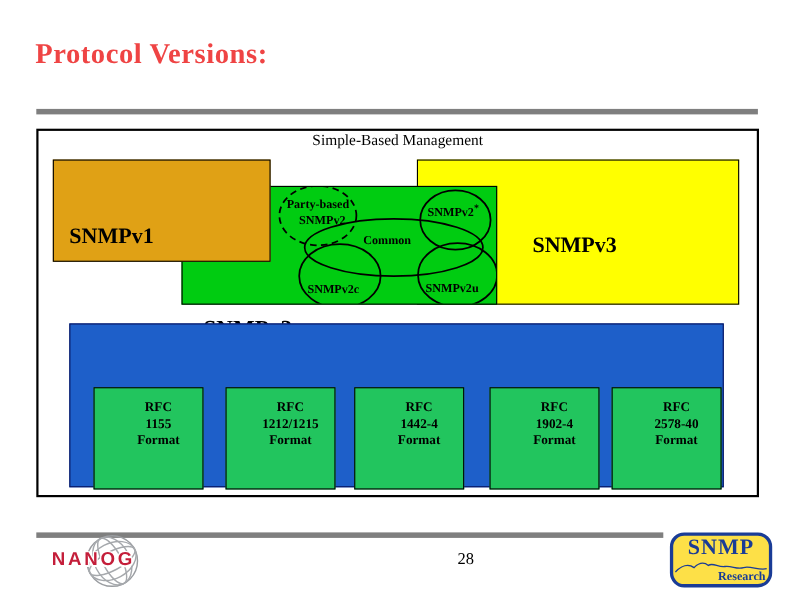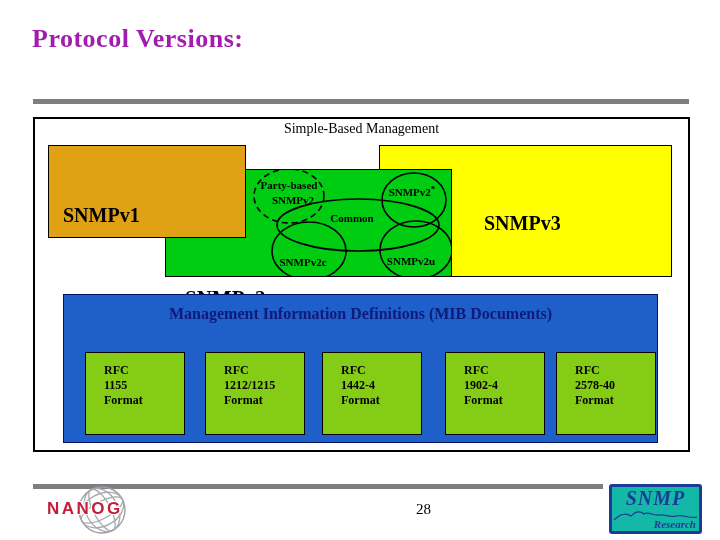--- a/index.html
+++ b/index.html
@@ -1,20 +1,20 @@
 <!DOCTYPE html>
 <html><head>
 <meta charset="utf-8">
 <style>
   html,body{margin:0;padding:0;background:#fff;}
   #stage{position:relative;width:720px;height:540px;background:#ffffff;overflow:hidden;
          font-family:"Liberation Serif",serif;}
 
   
-  .slide-title{position:absolute;left:32px;top:20px;color:#a21caf;font-weight:bold;
+  .slide-title{position:absolute;left:32px;top:30px;color:#ef4444;font-weight:bold;
                font-size:26px;line-height:37px;letter-spacing:0.5px;}
   .rule{position:absolute;background:#7F7F7F;}
   .rule-top{left:33px;top:99px;width:656px;height:5px;}
   .rule-bottom{left:33px;top:484px;width:570px;height:5px;}
 
   
   .container{position:absolute;left:33px;top:117px;width:653px;height:331px;
              border:2px solid #000;background:#fff;}
   .diagram-header{position:absolute;left:33px;top:121px;width:657px;text-align:center;
                   font-size:14px;color:#000;z-index:5;}
@@ -32,35 +32,35 @@
   .venn-svg ellipse{fill:none;stroke:#000;stroke-width:1.6;}
   .venn-svg .dashed{stroke-dasharray:6 4;}
   .venn-svg text{font-family:"Liberation Serif",serif;font-weight:bold;font-size:11px;
                  fill:#000;text-anchor:middle;}
 
   
   .blue-box{left:63px;top:294px;width:595px;height:149px;background:#1E5FC9;
             border:1px solid #06125E;z-index:4;}
   .mib-title{position:absolute;left:0;top:10px;width:100%;text-align:center;
              font-weight:bold;font-size:16px;color:#0E1B7A;}
-  .rfc-box{position:absolute;top:57px;width:80px;height:71px;background:#84cc16;
+  .rfc-box{position:absolute;top:57px;width:80px;height:71px;background:#22c55e;
            border:1px solid #000;font-weight:bold;font-size:12px;line-height:15px;
-           padding:10px 0 0 18px;box-sizing:content-box;color:#000;}
+           padding:10px 0 10px 18px;box-sizing:content-box;color:#000;text-align:center;}
   .rfc-1{left:21px;} .rfc-2{left:141px;} .rfc-3{left:258px;} .rfc-4{left:381px;} .rfc-5{left:492px;}
 
   
   .page-number{position:absolute;left:361px;top:501px;width:24px;text-align:right;
                font-size:15px;color:#000;margin-left:46px;}
   .nanog{position:absolute;left:40px;top:482px;width:120px;height:56px;}
   .nanog-globe{position:absolute;left:36px;top:2px;}
   .nanog-text{position:absolute;left:7px;top:17px;font-family:"Liberation Sans",sans-serif;
               font-weight:bold;font-size:17px;letter-spacing:2.5px;color:#C41E3A;
               text-shadow:-1px -1px 0 #fff,1px -1px 0 #fff,-1px 1px 0 #fff,1px 1px 0 #fff;}
   .snmp-logo{position:absolute;left:609px;top:484px;width:87px;height:44px;
-             background:#14b8a6;border:3px solid #1A3C96;border-radius:3px;font-style:italic;}
+             background:#fde047;border:3px solid #1A3C96;border-radius:13px;}
   .snmp-logo-name{position:absolute;left:0;top:0;width:100%;text-align:center;
                   font-weight:bold;font-size:20px;letter-spacing:1px;color:#1A3C96;}
   .snmp-logo-ridge{position:absolute;left:0;top:20px;}
   .snmp-logo-research{position:absolute;right:3px;bottom:1px;font-weight:bold;
                       font-size:11px;color:#1A3C96;}
 </style>
 </head>
 <body>
 
 <div id="stage">
@@ -92,21 +92,20 @@
       <text x="245" y="95">SNMPv2u</text>
     </svg>
     <div class="box-label snmpv2-label">SNMPv2</div>
   </div>
 
   <div class="box orange-box">
     <div class="box-label snmpv1-label">SNMPv1</div>
   </div>
 
   <div class="box blue-box">
-    <div class="mib-title">Management Information Definitions (MIB Documents)</div>
 
     <div class="rfc-box rfc-1">
       <div>RFC</div>
       <div>1155</div>
       <div>Format</div>
     </div>
     <div class="rfc-box rfc-2">
       <div>RFC</div>
       <div>1212/1215</div>
       <div>Format</div>

